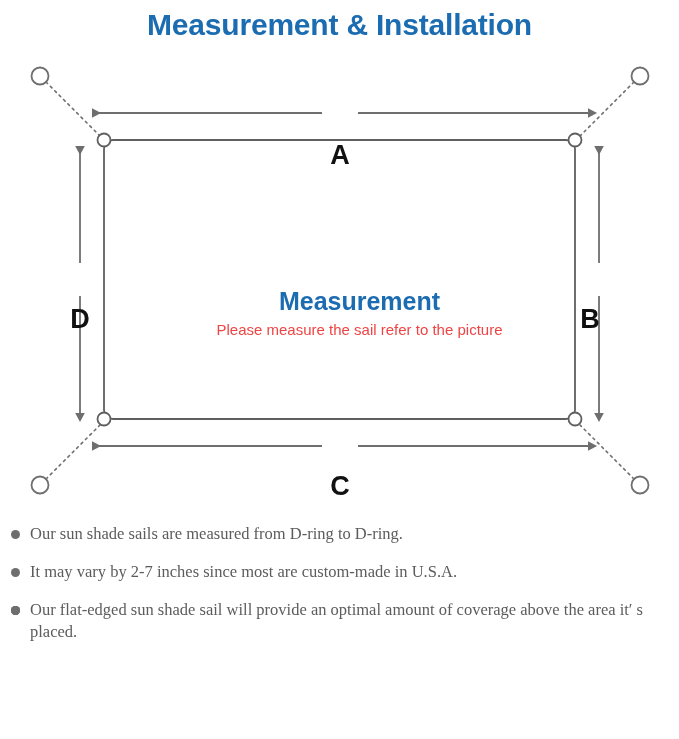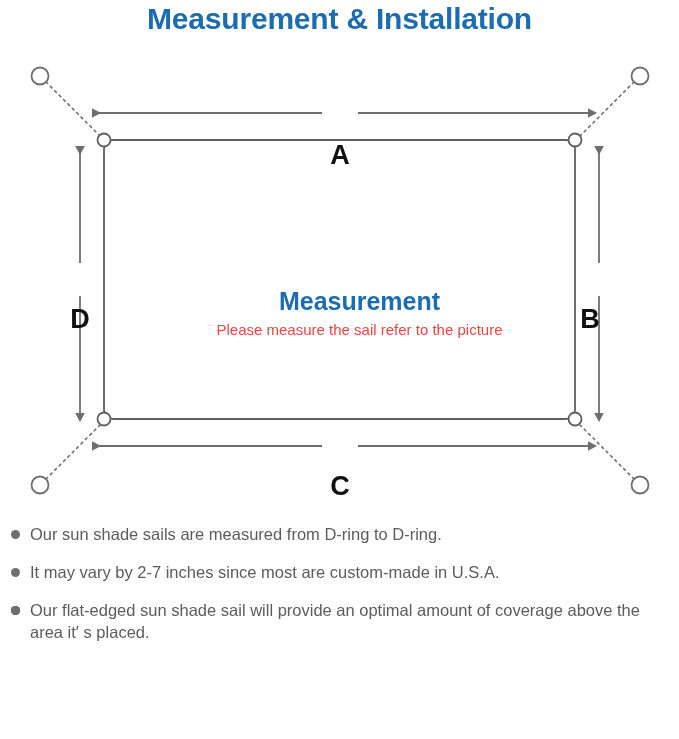--- a/index.html
+++ b/index.html
@@ -12,21 +12,21 @@
     height: 739px;
     position: relative;
     overflow: hidden;
     font-family: "Liberation Sans", sans-serif;
     -webkit-font-smoothing: antialiased;
   }
 
   
   #page-title {
     position: absolute;
-    top: 0px;
+    top: 6px;
     left: 0;
     width: 679px;
     text-align: center;
     font-size: 30px;
     font-weight: bold;
     color: #1b6cb0;
     letter-spacing: -0.2px;
     line-height: 38px;
   }
 
@@ -88,20 +88,21 @@
     width: 679px;
   }
   .note-item {
     position: relative;
     padding-left: 30px;
     padding-right: 6px;
     margin-bottom: 16px;
     font-size: 16.5px;
     line-height: 22px;
     color: #5c5c5c;
+    font-family: Liberation Serif, serif;
   }
   .note-bullet {
     position: absolute;
     left: 11px;
     top: 7px;
     width: 9px;
     height: 9px;
     border-radius: 50%;
     background: #6e6e6e;
   }

